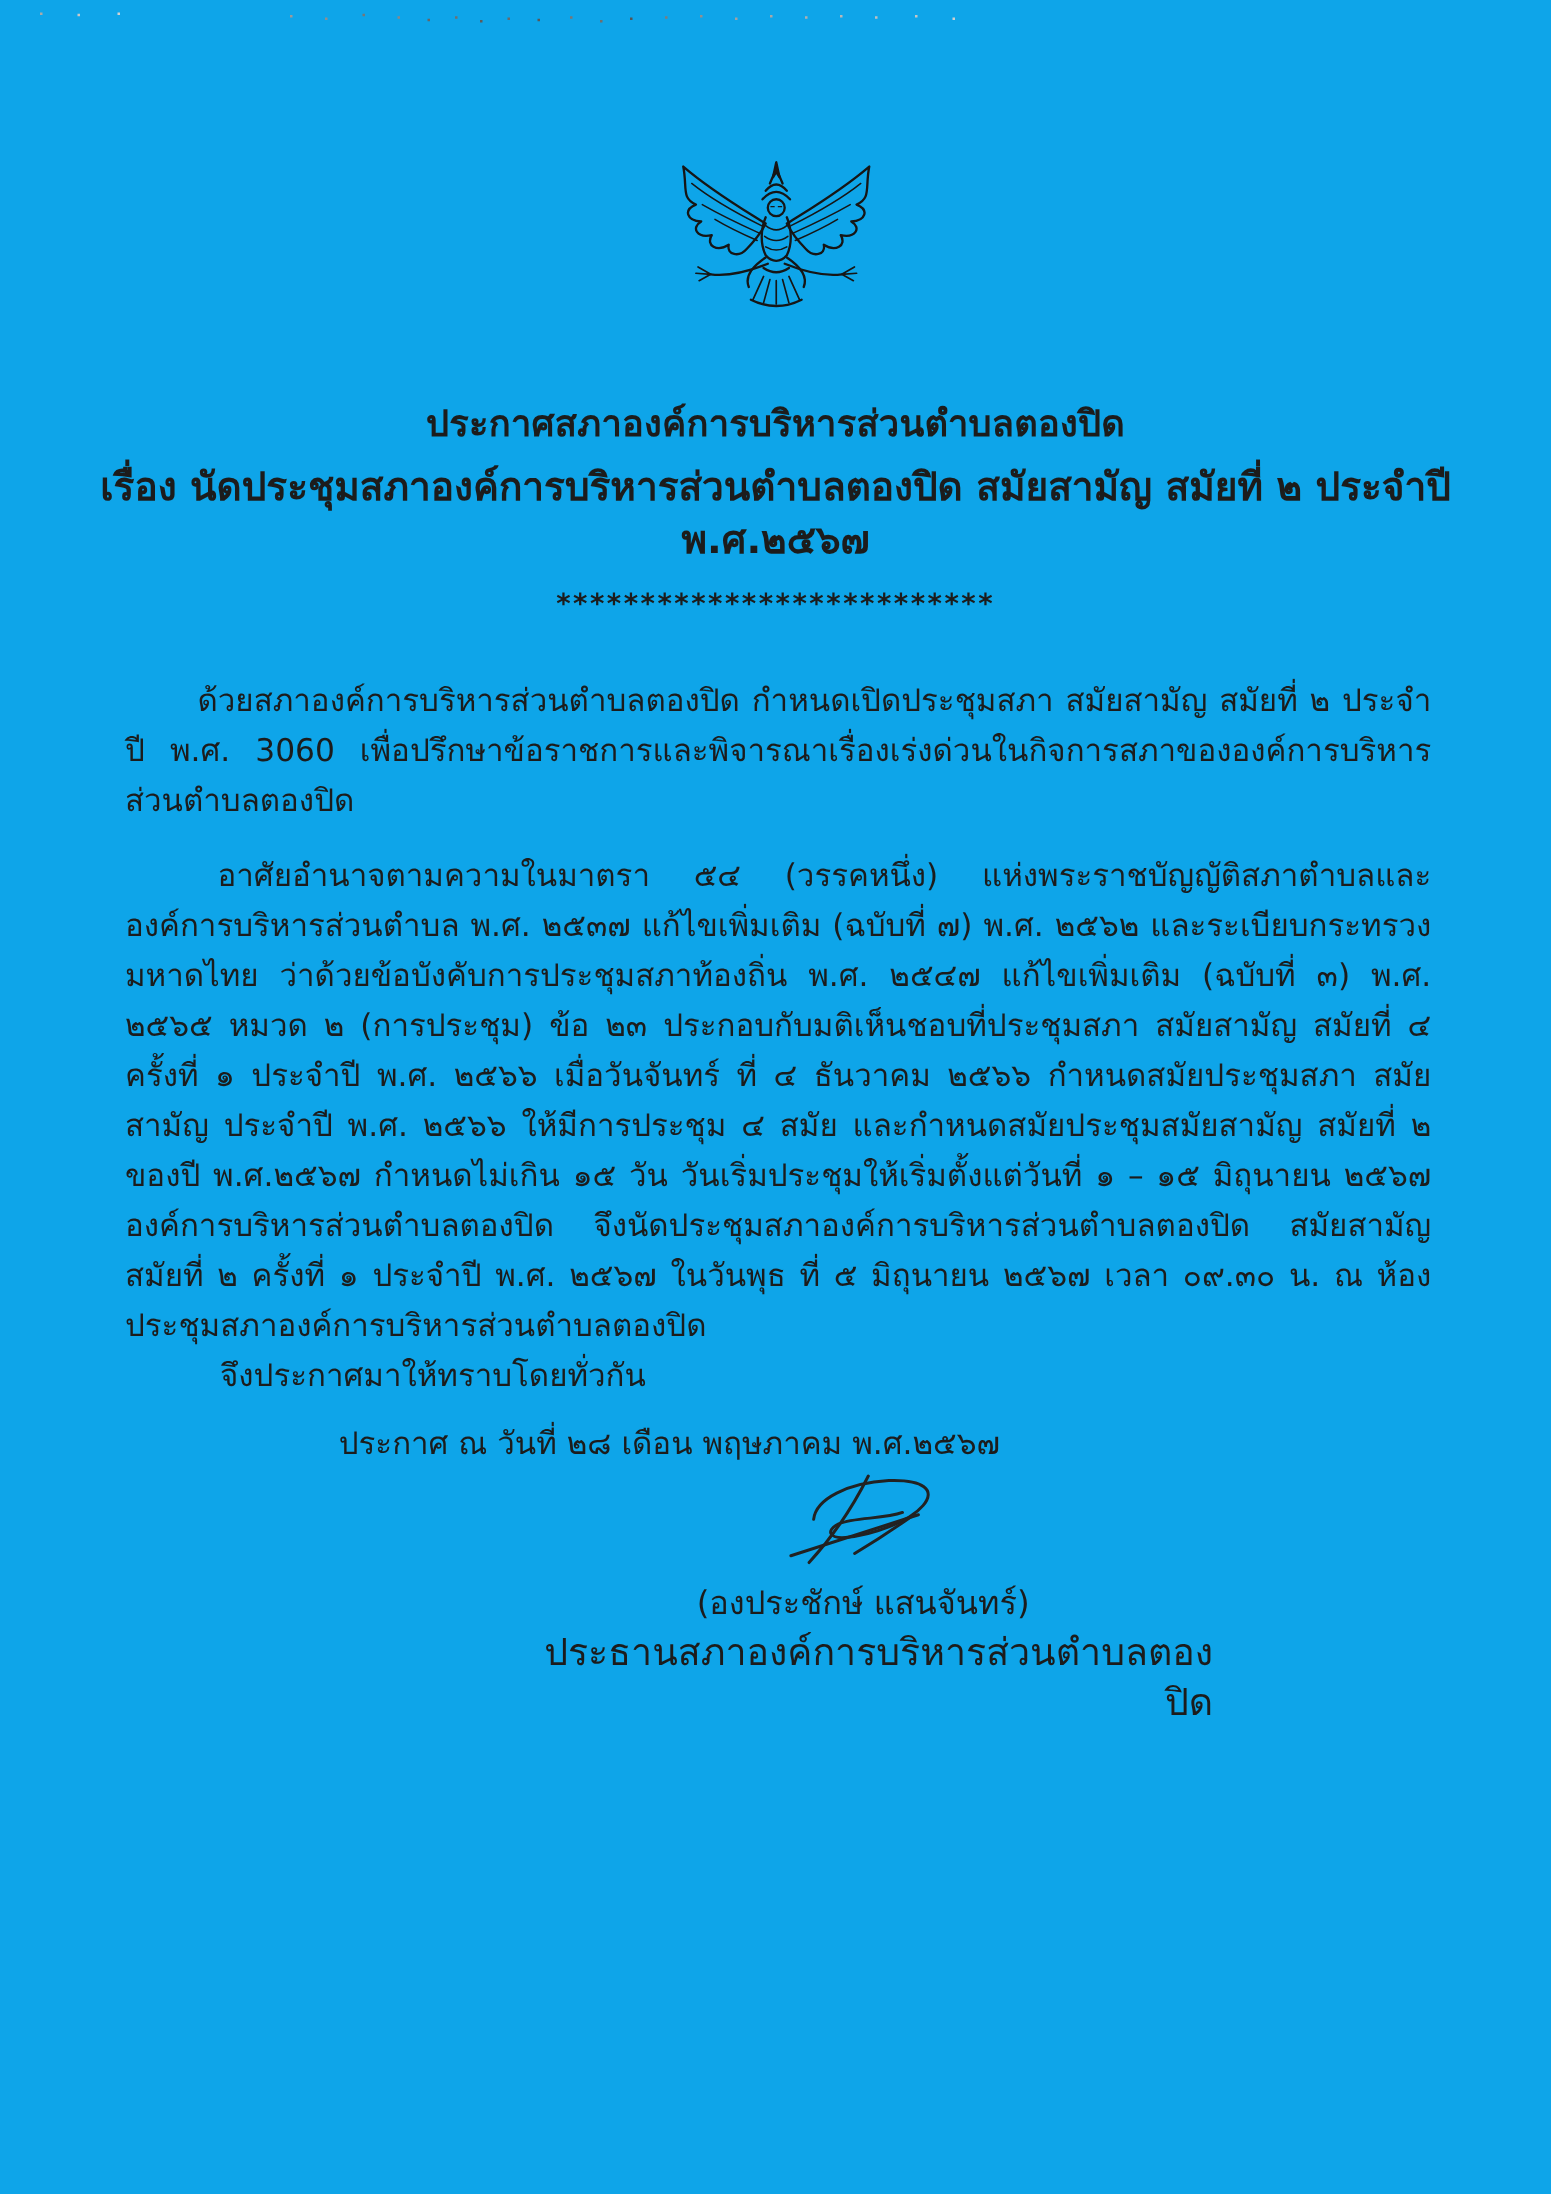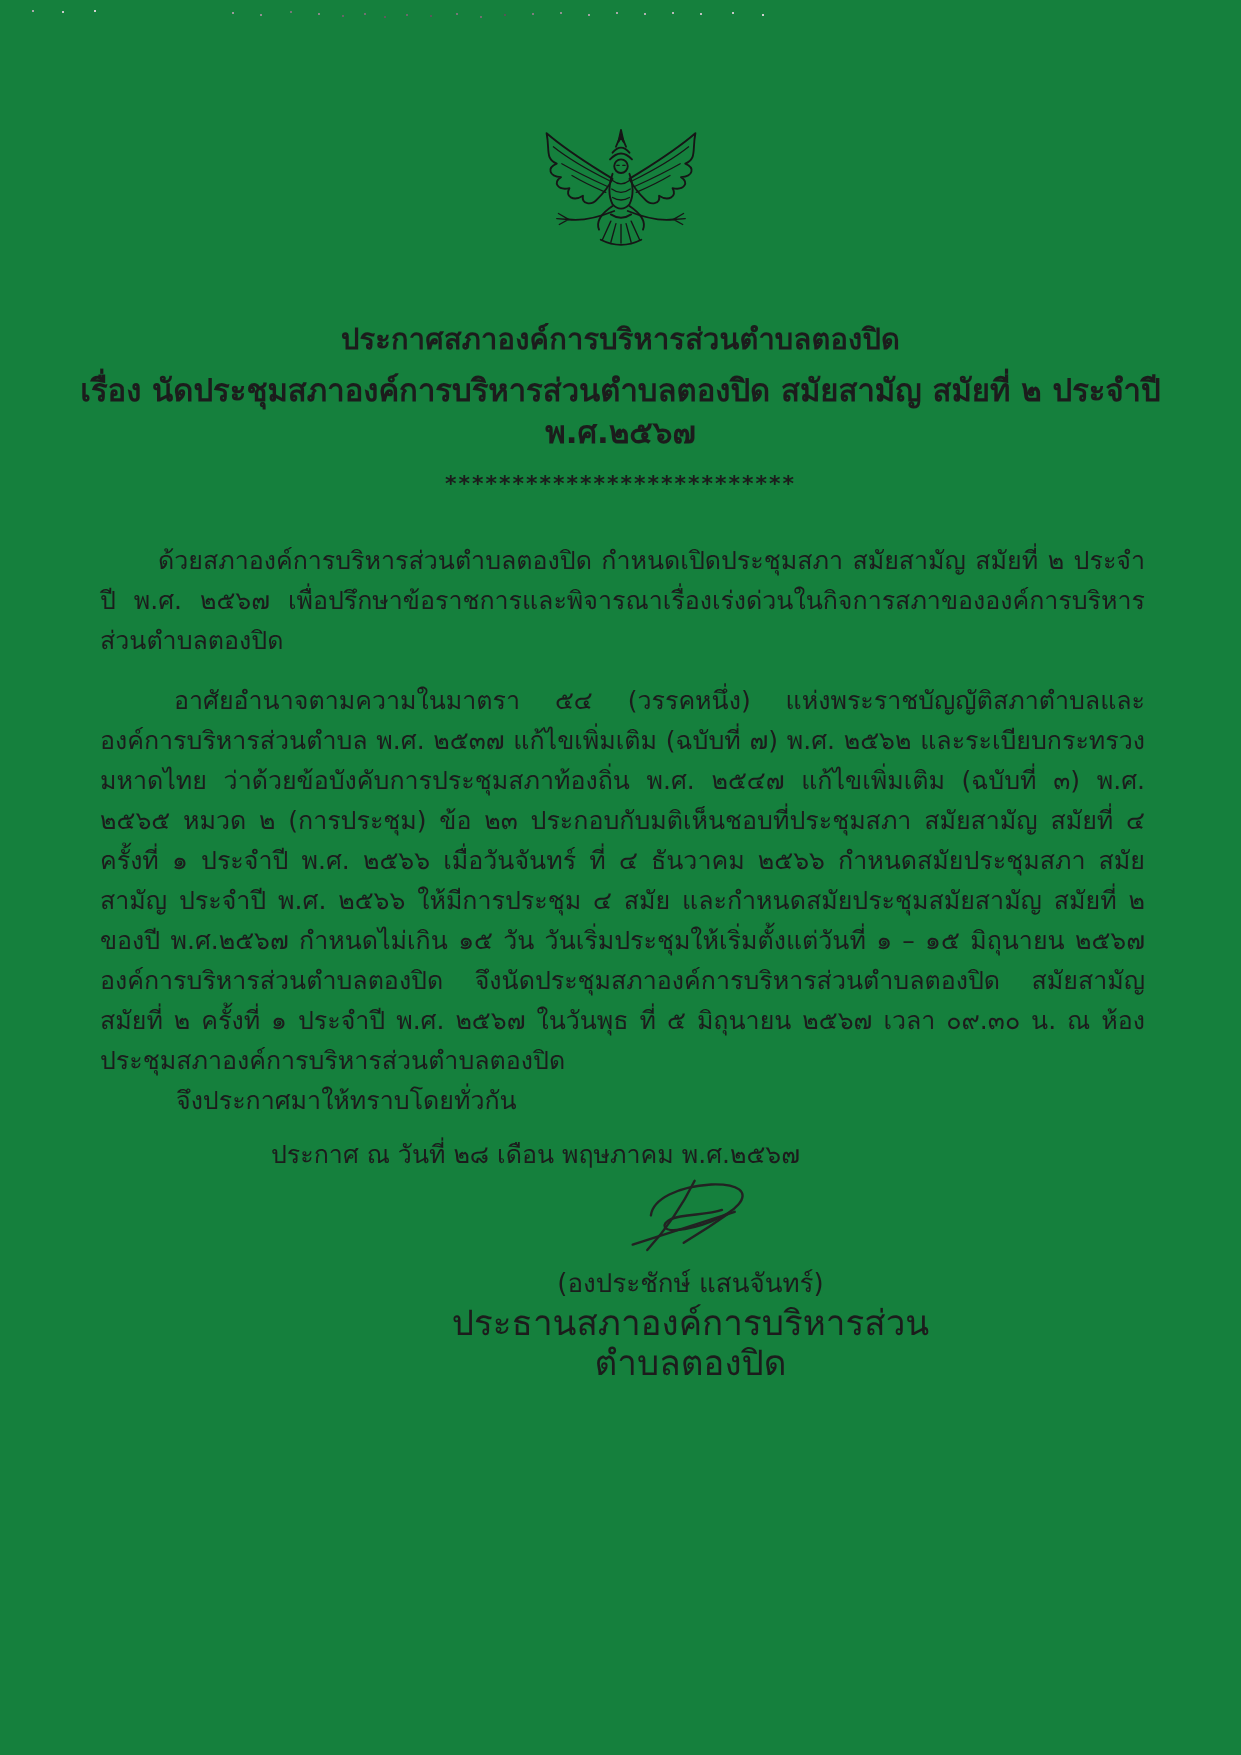--- a/index.html
+++ b/index.html
@@ -1,20 +1,20 @@
 <!DOCTYPE html>
 <html><head>
 <meta charset="utf-8">
 <style>
   html,body{margin:0;padding:0;background:#e8e8e8;}
   .page{
     position:relative;
     width:1241px;height:1755px;
     margin:0 auto;
-    background:#15803d;
+    background:#0ea5e9;
     font-family:"DejaVu Sans",sans-serif;
     color:#1c1c1c;
     overflow:hidden;
   }
   .scan-noise{
     position:absolute;top:10px;left:32px;width:2px;height:2px;background:#aaa;
     box-shadow:
       30px 1px #c9c9c9, 62px 0 #d2d2d2, 200px 2px #9a9a9a, 228px 4px #8f8f8f,
       258px 1px #777, 286px 3px #888, 310px 5px #666, 332px 3px #707070,
       352px 6px #5c5c5c, 374px 4px #6a6a6a, 398px 5px #585858, 424px 3px #777,
@@ -70,21 +70,21 @@
     width:560px;
     margin:4px auto 0;
     transform:translateX(70px);
     text-align:center;
   }
   .signature-scribble{display:block;margin:0 auto;}
   .signer-name{
     font-size:26px;line-height:40px;margin-top:2px;
   }
   .signer-title{
-    font-size:35px;line-height:40px;
+    font-size:30px;line-height:40px;text-align:right;
   }
 </style>
 </head>
 <body>
 
 <div class="page">
 
   <div class="scan-noise"></div>
 
   <div class="emblem-wrap">
@@ -123,21 +123,21 @@
     </svg>
   </div>
 
   <div class="doc-title">ประกาศสภาองค์การบริหารส่วนตำบลตองปิด</div>
 
   <div class="doc-subject">เรื่อง  นัดประชุมสภาองค์การบริหารส่วนตำบลตองปิด  สมัยสามัญ สมัยที่ ๒  ประจำปี พ.ศ.๒๕๖๗</div>
 
   <div class="divider">**************************</div>
 
   <div class="body-text">
-    <p class="para-1">ด้วยสภาองค์การบริหารส่วนตำบลตองปิด กำหนดเปิดประชุมสภา สมัยสามัญ สมัยที่ ๒ ประจำปี พ.ศ. ๒๕๖๗ เพื่อปรึกษาข้อราชการและพิจารณาเรื่องเร่งด่วนในกิจการสภาขององค์การบริหารส่วนตำบลตองปิด</p>
+    <p class="para-1">ด้วยสภาองค์การบริหารส่วนตำบลตองปิด กำหนดเปิดประชุมสภา สมัยสามัญ สมัยที่ ๒ ประจำปี พ.ศ. 3060 เพื่อปรึกษาข้อราชการและพิจารณาเรื่องเร่งด่วนในกิจการสภาขององค์การบริหารส่วนตำบลตองปิด</p>
     <p class="para-2">อาศัยอำนาจตามความในมาตรา ๕๔ (วรรคหนึ่ง) แห่งพระราชบัญญัติสภาตำบลและองค์การบริหารส่วนตำบล พ.ศ. ๒๕๓๗ แก้ไขเพิ่มเติม (ฉบับที่ ๗) พ.ศ. ๒๕๖๒ และระเบียบกระทรวงมหาดไทย ว่าด้วยข้อบังคับการประชุมสภาท้องถิ่น พ.ศ. ๒๕๔๗ แก้ไขเพิ่มเติม (ฉบับที่ ๓) พ.ศ. ๒๕๖๕ หมวด ๒ (การประชุม) ข้อ ๒๓ ประกอบกับมติเห็นชอบที่ประชุมสภา สมัยสามัญ สมัยที่ ๔ ครั้งที่ ๑ ประจำปี พ.ศ. ๒๕๖๖ เมื่อวันจันทร์ ที่ ๔ ธันวาคม ๒๕๖๖ กำหนดสมัยประชุมสภา สมัยสามัญ ประจำปี พ.ศ. ๒๕๖๖ ให้มีการประชุม ๔ สมัย และกำหนดสมัยประชุมสมัยสามัญ สมัยที่ ๒ ของปี พ.ศ.๒๕๖๗ กำหนดไม่เกิน ๑๕ วัน วันเริ่มประชุมให้เริ่มตั้งแต่วันที่ ๑ – ๑๕ มิถุนายน ๒๕๖๗ องค์การบริหารส่วนตำบลตองปิด จึงนัดประชุมสภาองค์การบริหารส่วนตำบลตองปิด สมัยสามัญ สมัยที่ ๒ ครั้งที่ ๑ ประจำปี พ.ศ. ๒๕๖๗ ในวันพุธ ที่ ๕ มิถุนายน ๒๕๖๗ เวลา ๐๙.๓๐ น. ณ ห้องประชุมสภาองค์การบริหารส่วนตำบลตองปิด</p>
     <p class="para-3">จึงประกาศมาให้ทราบโดยทั่วกัน</p>
   </div>
 
   <div class="proclaim-line">ประกาศ ณ วันที่  ๒๘  เดือน พฤษภาคม พ.ศ.๒๕๖๗</div>
 
   <div class="signature-block">
     <svg class="signature-scribble" width="190" height="82" viewBox="0 0 200 90">
       <g stroke="#222" stroke-width="2.6" fill="none" stroke-linecap="round">
         <path d="M56 40 C58 22 86 8 122 6 C152 5 164 14 152 28 C140 42 108 54 84 56 C70 57 66 50 78 44 C92 38 118 40 134 34"></path>

